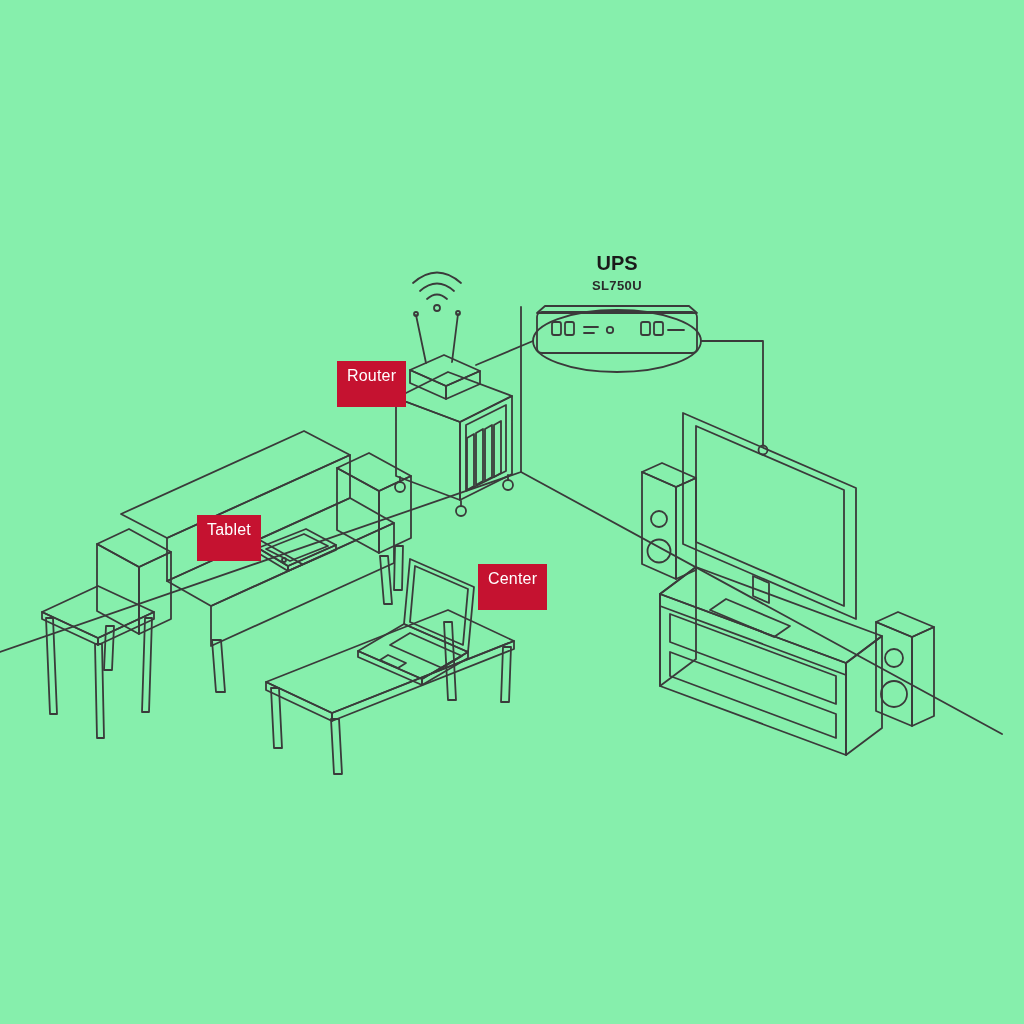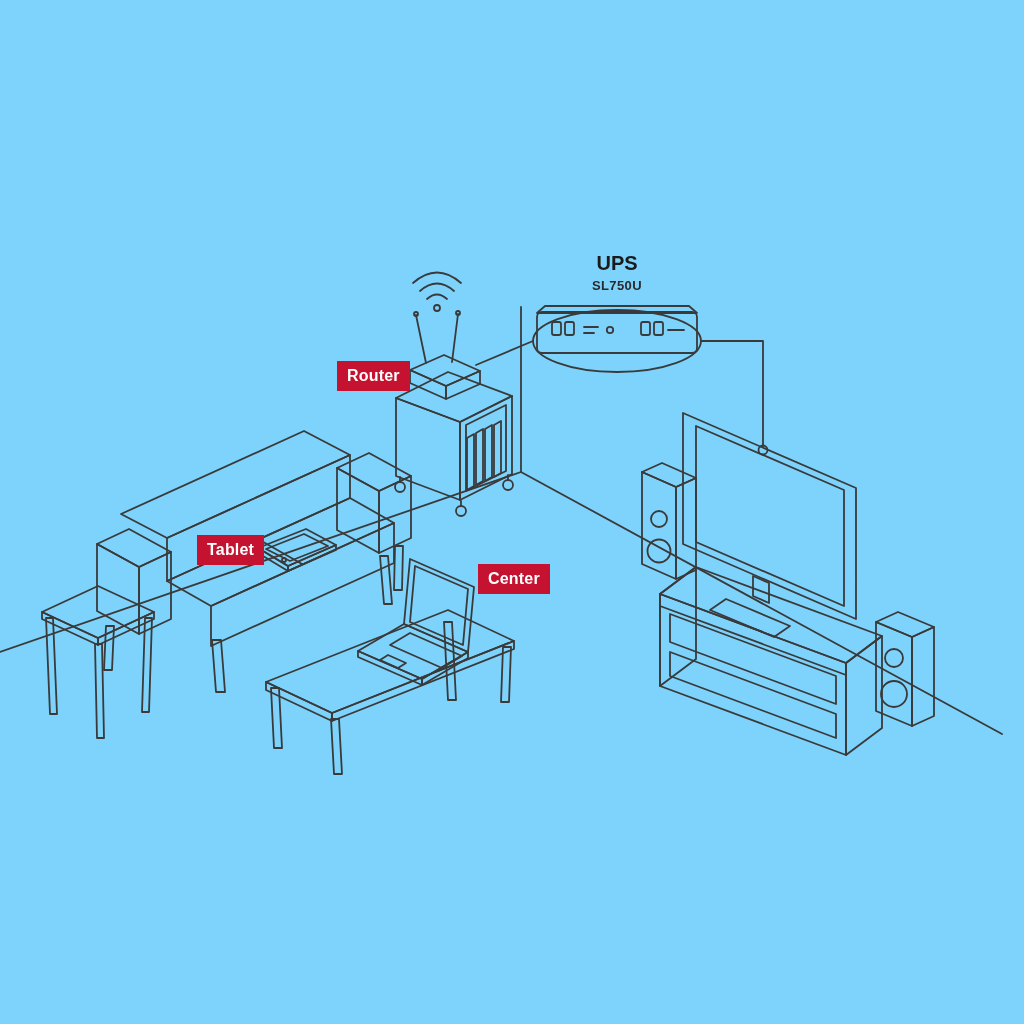--- a/index.html
+++ b/index.html
@@ -1,35 +1,35 @@
 <!DOCTYPE html>
 <html><head>
 <meta charset="utf-8">
 <style>
   html,body{margin:0;padding:0;background:#ffffff;}
-  #stage{position:relative;width:1024px;height:1024px;background:#7dd3fc;overflow:hidden;
+  #stage{position:relative;width:1024px;height:1024px;background:#86efac;overflow:hidden;
          font-family:"Liberation Sans",sans-serif;}
   #stage svg{position:absolute;left:0;top:0;}
   
   .art polygon,.art path,.art line,.art circle,.art ellipse,.art rect{
     stroke:#3a3a3a;stroke-width:1.8;fill:none;stroke-linejoin:round;stroke-linecap:round;}
   .w{fill:#ffffff;}
   .thin{stroke-width:1.1;}
   .thick{stroke-width:2.8;}
   .ink{fill:#3a3a3a;stroke:none;}
   .red{stroke:#c51230;stroke-width:2.5;fill:none;}
   .reddot{fill:#c51230;stroke:none;}
   .ups-top{fill:#2e2e30;stroke:#111111;stroke-width:1;}
   .ups-body{fill:#1b1b1d;stroke:#111111;stroke-width:1;}
   .ups-detail{stroke:#8a8a8a;stroke-width:1;fill:none;}
   .ups-detail2{stroke:#9a9a9a;stroke-width:1.4;fill:none;}
   .led{fill:#35b44a;stroke:none;}
   
   .tag{position:absolute;background:#c51230;color:#ffffff;
-       font-weight:700;font-size:16px;line-height:1.2;padding:5px 10px 6px;letter-spacing:.2px;}
+       font-weight:400;font-size:16px;line-height:1.2;padding:5px 10px 22px;letter-spacing:.2px;}
   .tag-wide{width:112px;font-size:15.5px;}
   .ups-title{position:absolute;left:567px;top:252px;width:100px;text-align:center;
        color:#1a1a1a;font-weight:700;font-size:20px;}
   .ups-model{position:absolute;left:567px;top:278px;width:100px;text-align:center;
        color:#2b2b2b;font-weight:700;font-size:13px;letter-spacing:.4px;}
 </style>
 </head>
 <body>
 
 <div id="stage">
@@ -187,16 +187,16 @@
     <path class="red" d="M 533 341 L 476 365"></path>
     <path class="red" d="M 701 341 L 763 341 L 763 446"></path>
     <circle class="reddot" cx="763" cy="450" r="4.5"></circle>
   </g>
 </svg>
 
 <div class="ups-title">UPS</div>
 <div class="ups-model">SL750U</div>
 
 <div class="tag" style="left:337px;top:361px;">Router</div>
-<div class="tag" style="left:197px;top:535px;">Tablet</div>
+<div class="tag" style="left:197px;top:515px;">Tablet</div>
 <div class="tag" style="left:478px;top:564px;">Center</div>
 
 </div>
 
 </body></html>

